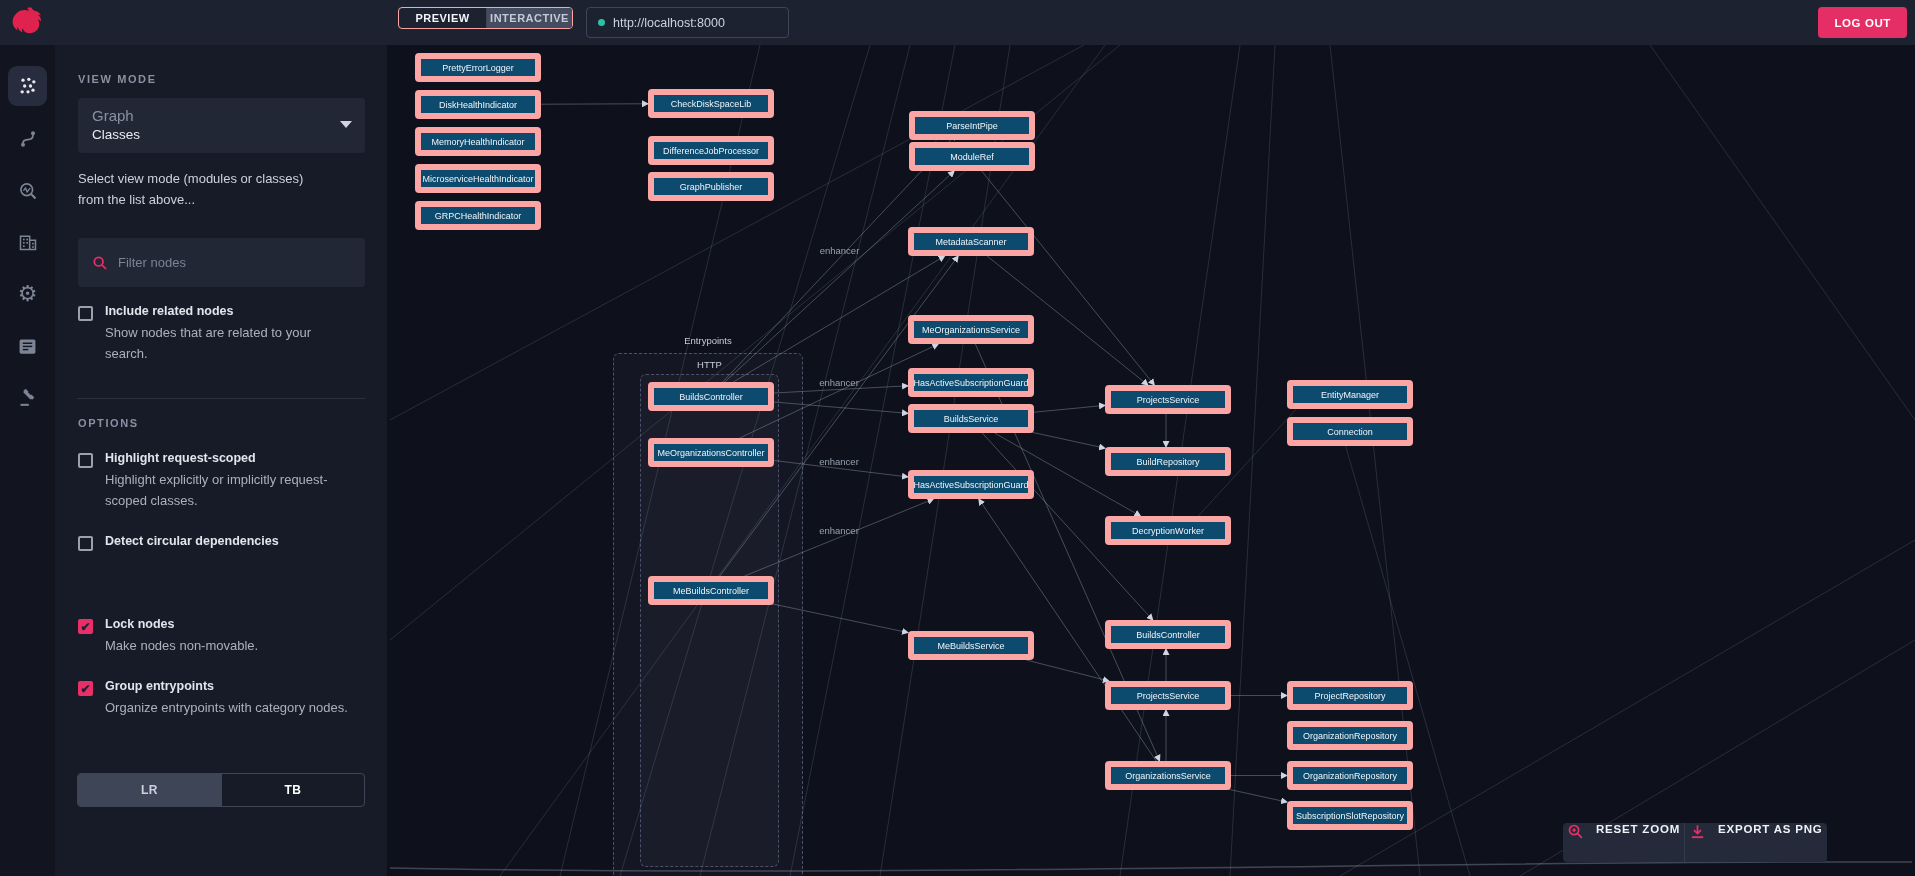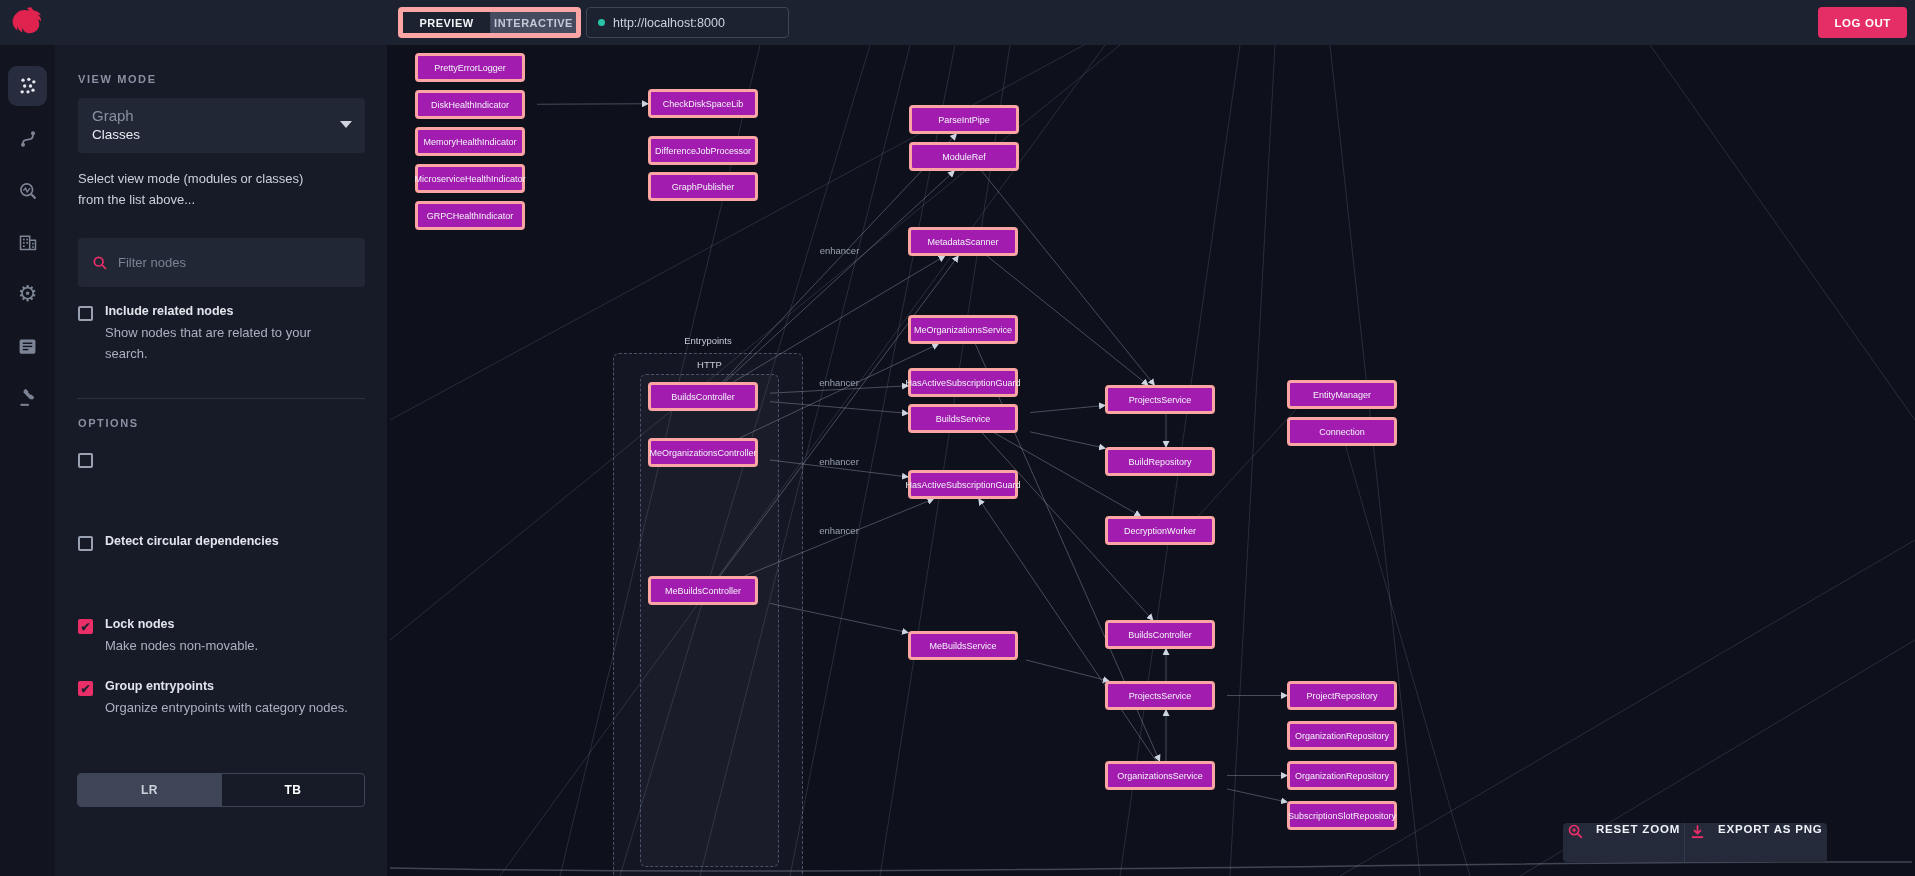--- a/index.html
+++ b/index.html
@@ -2,22 +2,22 @@
 <html><head>
 <meta charset="utf-8">
 <style>
   * { margin:0; padding:0; box-sizing:border-box; }
   html,body { width:1915px; height:876px; overflow:hidden; background:#0e111c;
     font-family:"Liberation Sans", sans-serif; }
 
   
   .topbar { position:absolute; left:0; top:0; width:1915px; height:45px; background:#1c2230; z-index:20; }
   .logo { position:absolute; left:9px; top:4px; width:38px; height:38px; }
-  .seg-group { position:absolute; left:398px; top:7px; height:31px; display:flex;
-    border:5px solid #fca5a5; border-radius:4px; overflow:hidden; }
+  .seg-group { position:absolute; left:398px; top:7px; height:22px; display:flex;
+    border:1px solid #fca5a5; border-radius:4px; overflow:hidden; }
   .seg { height:100%; display:flex; align-items:center; justify-content:center;
     font-size:11px; font-weight:bold; letter-spacing:.5px; cursor:pointer; }
   .seg.preview { width:88px; color:#f2f4f8; background:transparent; border-right:1px solid #3d4557; }
   .seg.interactive { width:85px; color:#c3cad8; background:#454c5f; }
   .urlbox { position:absolute; left:586px; top:7px; width:203px; height:31px;
     border:1px solid #3d4557; border-radius:4px; display:flex; align-items:center; gap:8px; padding:0 11px; }
   .url-dot { width:7px; height:7px; border-radius:50%; background:#2bc3a8; }
   .urlbox span { font-size:12.5px; color:#ccd2de; }
   .logout { position:absolute; right:8px; top:7px; height:31px; padding:0 16px; background:#e62e66;
     border:none; border-radius:4px; color:#fff; font-size:11.5px; font-weight:bold; letter-spacing:.6px;
@@ -63,21 +63,21 @@
   .dir-btn + .dir-btn { border-left:1px solid #3d4557; }
 
   
   .canvas { position:absolute; left:387px; top:45px; width:1528px; height:831px; background:#0e111c; overflow:hidden; }
   .canvas svg { position:absolute; left:0; top:0; z-index:2; }
   .gbox { position:absolute; border:1px dashed #4a5168; border-radius:6px;
     background:rgba(190,200,235,0.035); z-index:1; }
   .gbox .glabel { position:absolute; top:-19px; left:0; width:100%; text-align:center;
     font-size:9.5px; color:#c7ccd8; }
   .gbox.inner .glabel { top:-16px; }
-  .node { position:absolute; width:110px; height:29px; background:#a21caf; border:3px solid #fca5a5;
+  .node { position:absolute; width:126px; height:29px; background:#0c4a6e; border:6px solid #fca5a5;
     border-radius:4px; z-index:3; display:flex; align-items:center; justify-content:center; cursor:pointer; }
   .node span { font-size:9px; color:#f2f4f8; }
 
   
   .canvas-controls { position:absolute; left:1563px; top:823px; height:39px; display:flex;
     background:#242a3a; border-radius:4px; z-index:25; }
   .ctrl-btn { display:flex; gap:12px; padding:0 4px; cursor:pointer; border:none;
     background:transparent; font-family:"Liberation Sans",sans-serif; }
   .ctrl-btn + .ctrl-btn { border-left:1px solid #333a4d; }
   .ctrl-btn span { font-size:11.5px; font-weight:bold; letter-spacing:.8px; color:#f0f2f7; }
@@ -189,20 +189,24 @@
       <div class="opt-desc">Show nodes that are related to your search.</div>
     </div>
   </div>
 
   <div class="divider"></div>
 
   <div class="side-heading" style="top:372px">OPTIONS</div>
 
   <div class="opt-row" style="top:405px">
     <div class="cbx">✔</div>
+    <div class="opt-text">
+      <div class="opt-title">Highlight request-scoped</div>
+      <div class="opt-desc">Highlight explicitly or implicitly request-scoped classes.</div>
+    </div>
   </div>
   <div class="opt-row" style="top:488px">
     <div class="cbx">✔</div>
     <div class="opt-text">
       <div class="opt-title">Detect circular dependencies</div>
     </div>
   </div>
   <div class="opt-row" style="top:571px">
     <div class="cbx checked">✔</div>
     <div class="opt-text">
@@ -302,21 +306,21 @@
     </div>
     <div class="node" style="left: 261px; top: 44px;">
       <span>CheckDiskSpaceLib</span>
     </div>
     <div class="node" style="left: 261px; top: 91px;">
       <span>DifferenceJobProcessor</span>
     </div>
     <div class="node" style="left: 261px; top: 127px;">
       <span>GraphPublisher</span>
     </div>
-    <div class="node" style="left: 522px; top: 60px;">
+    <div class="node" style="left: 522px; top: 66px;">
       <span>ParseIntPipe</span>
     </div>
     <div class="node" style="left: 522px; top: 97px;">
       <span>ModuleRef</span>
     </div>
     <div class="node" style="left: 521px; top: 182px;">
       <span>MetadataScanner</span>
     </div>
     <div class="node" style="left: 521px; top: 270px;">
       <span>MeOrganizationsService</span>

